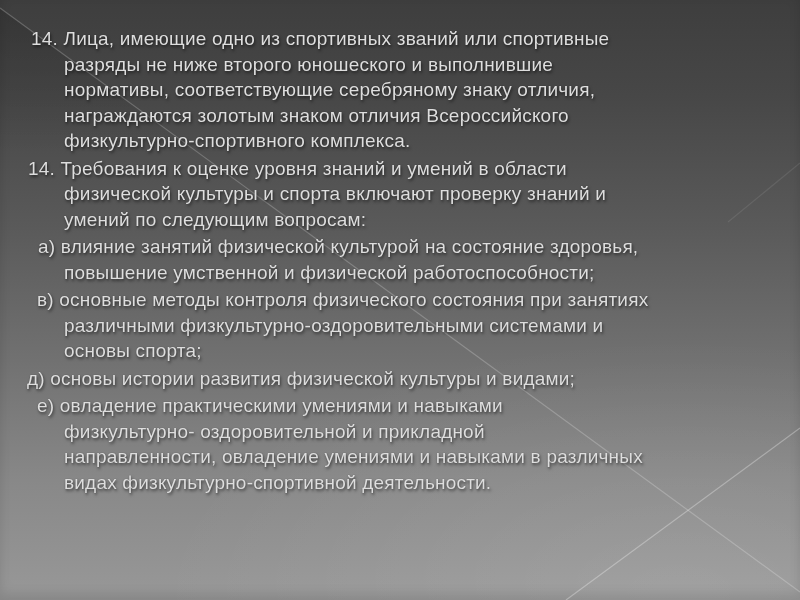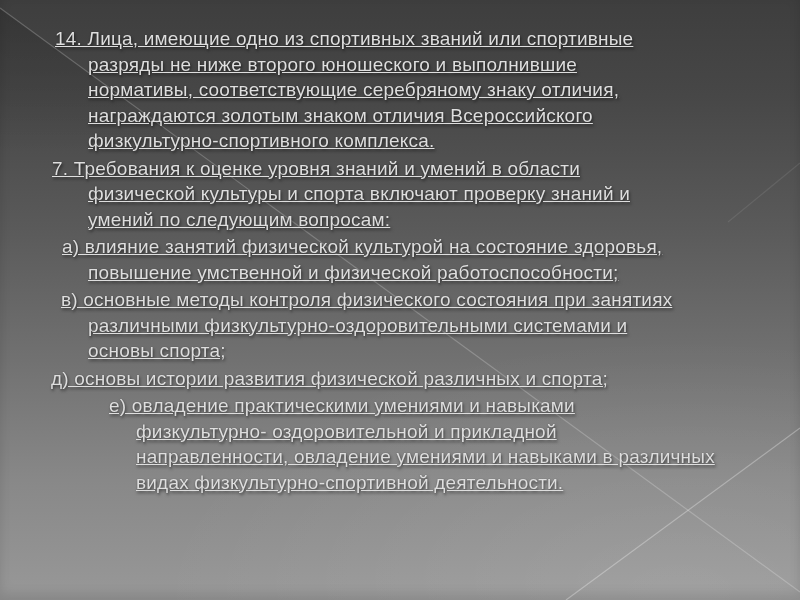--- a/index.html
+++ b/index.html
@@ -28,37 +28,36 @@
   .content {
     position: absolute;
     top: 26px;
     left: 0;
     width: 760px;
     padding-right: 40px;
     box-sizing: border-box;
   }
   .para {
     margin: 0 0 2px 0;
-    padding-left: 88px;
+    padding-left: 64px;
     white-space: pre-wrap;
     font-size: 19px;
     line-height: 25.5px;
     color: #dedede;
     letter-spacing: 0.2px;
     text-shadow: 1px 2px 3px rgba(0,0,0,0.55), 0 0 1px rgba(0,0,0,0.3);
-    text-decoration: underline;
   }
   .p14 { text-indent: -33px; }
   .p15 { text-indent: -36px; }
   .pa  { text-indent: -26px; }
   .pb  { text-indent: -33px; }
   .pv  { text-indent: -27px; }
   .pg  { text-indent: -29px; }
   .pd  { text-indent: -37px; }
-  .pe  { text-indent: -27px; margin-left: 48px; }
+  .pe  { text-indent: -27px; }
 </style>
 </head>
 <body>
 
 <div class="slide">
 
   <svg class="bg-lines" viewBox="0 0 800 600" aria-hidden="true">
     <defs>
       <linearGradient id="fadeTL" x1="0" y1="0" x2="0" y2="1">
         <stop offset="0" stop-color="#000000" stop-opacity="0.15"></stop>
@@ -70,28 +69,28 @@
     <line x1="800" y1="428" x2="566" y2="600" stroke="#ffffff" stroke-opacity="0.30" stroke-width="1.2"></line>
     <line x1="800" y1="163" x2="728" y2="222" stroke="#ffffff" stroke-opacity="0.09" stroke-width="1.2"></line>
   </svg>
 
   <div class="content">
     <div class="para p14">14. Лица, имеющие одно из спортивных званий или спортивные
 разряды не ниже второго юношеского и выполнившие
 нормативы, соответствующие серебряному знаку отличия,
 награждаются золотым знаком отличия Всероссийского
 физкультурно-спортивного комплекса.</div>
-    <div class="para p15">7. Требования к оценке уровня знаний и умений в области
+    <div class="para p15">14. Требования к оценке уровня знаний и умений в области
 физической культуры и спорта включают проверку знаний и
 умений по следующим вопросам:</div>
     <div class="para pa">а) влияние занятий физической культурой на состояние здоровья,
 повышение умственной и физической работоспособности;</div>
     <div class="para pv">в) основные методы контроля физического состояния при занятиях
 различными физкультурно-оздоровительными системами и
 основы спорта;</div>
-    <div class="para pd">д) основы истории развития физической различных и спорта;</div>
+    <div class="para pd">д) основы истории развития физической культуры и видами;</div>
     <div class="para pe">е) овладение практическими умениями и навыками
 физкультурно- оздоровительной и прикладной
 направленности, овладение умениями и навыками в различных
 видах физкультурно-спортивной деятельности.</div>
   </div>
 
 </div>
 
 </body></html>

